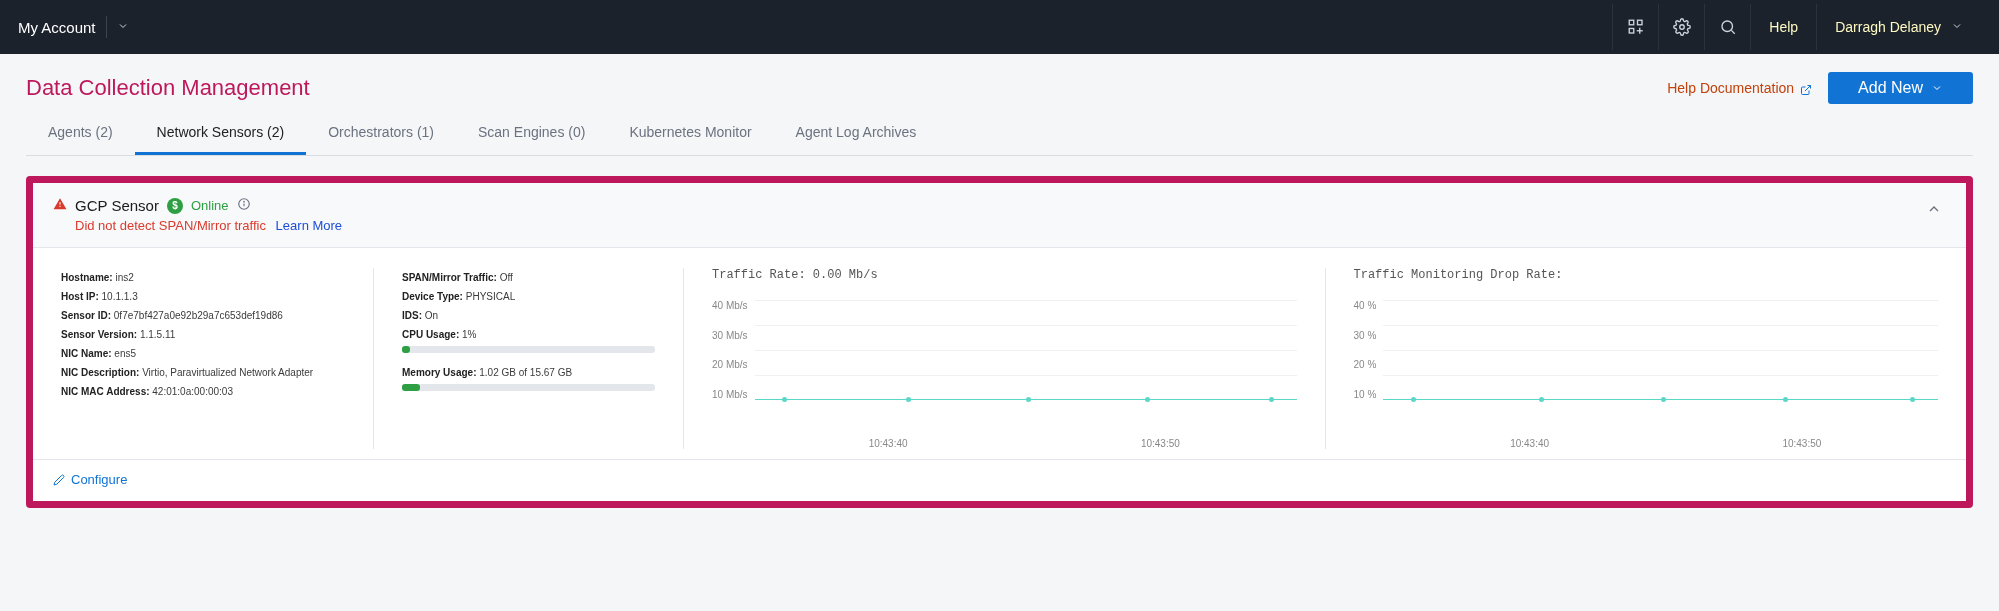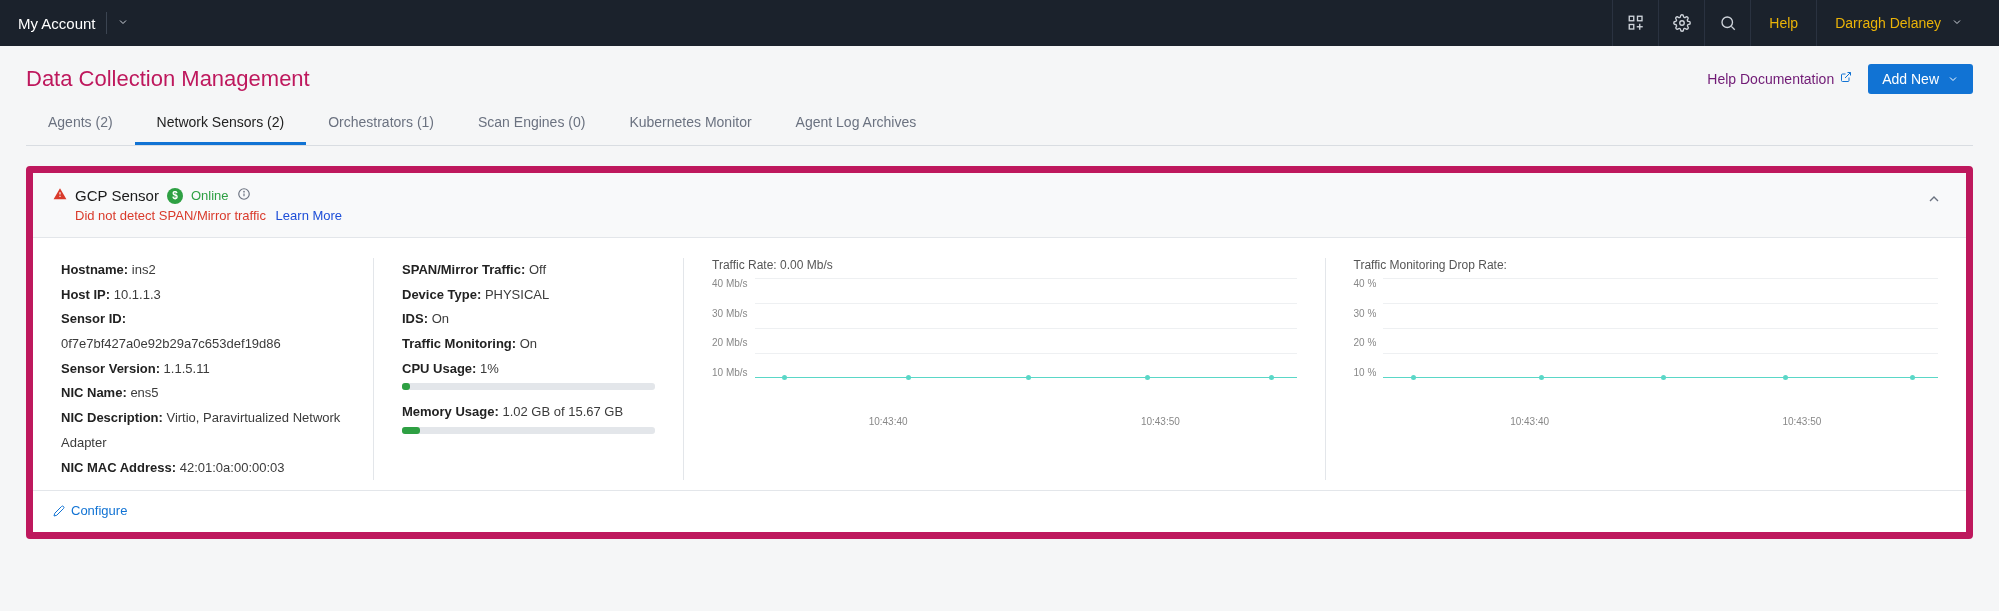--- a/index.html
+++ b/index.html
@@ -1,33 +1,33 @@
 <!DOCTYPE html>
 <html><head>
 <meta charset="utf-8">
 <style>
 * { box-sizing: border-box; margin: 0; padding: 0; }
 body { font-family: -apple-system, BlinkMacSystemFont, "Segoe UI", Helvetica, Arial, sans-serif; background: #f5f6f7; color: #1a1a1a; font-size: 14px; }
 
-.topbar { background: #1b222c; color: #e5e7eb; height: 46px; display: flex; align-items: center; justify-content: space-between; padding: 0 18px; }
+.topbar { background: #1b222c; color: #e5e7eb; height: 54px; display: flex; align-items: center; justify-content: space-between; padding: 0 18px; }
 .topbar-left { display: flex; align-items: center; gap: 10px; }
 .account-label { font-size: 15px; color: #fff; }
 .divider-v { width: 1px; height: 22px; background: #3b4451; }
 .topbar-right { display: flex; align-items: center; }
 .topbar-iconbtn { width: 46px; height: 46px; display: flex; align-items: center; justify-content: center; border-left: 1px solid #2a3240; cursor: pointer; }
 .topbar-iconbtn svg { width: 18px; height: 18px; }
-.topbar-help, .topbar-user { height: 46px; display: flex; align-items: center; padding: 0 18px; border-left: 1px solid #2a3240; cursor: pointer; gap: 10px; color: #eab308; justify-content: flex-end; }
+.topbar-help, .topbar-user { height: 46px; display: flex; align-items: center; padding: 0 18px; border-left: 1px solid #2a3240; cursor: pointer; gap: 10px; color: #fef9c3; justify-content: flex-end; }
 .chev-down { width: 12px; height: 12px; }
 
 .page { padding: 18px 26px; }
 .page-head { display: flex; align-items: center; justify-content: space-between; margin-bottom: 4px; }
 .page-title { font-size: 22px; font-weight: 400; color: #be185d; }
 .page-head-right { display: flex; align-items: center; gap: 16px; }
-.help-link { color: #701a75; text-decoration: none; display: inline-flex; align-items: flex-start; gap: 6px; cursor: pointer; }
-.add-btn { background: #1173d4; color: #fff; border: none; border-radius: 3px; padding: 7px 14px; font-size: 14px; display: inline-flex; align-items: center; gap: 8px; cursor: pointer; }
+.help-link { color: #c2410c; text-decoration: none; display: inline-flex; align-items: flex-end; gap: 6px; cursor: pointer; }
+.add-btn { background: #1173d4; color: #fff; border: none; border-radius: 3px; padding: 7px 30px; font-size: 16px; display: inline-flex; align-items: center; gap: 8px; cursor: pointer; }
 .ext-icon { width: 12px; height: 12px; }
 
 .tabs { display: flex; border-bottom: 1px solid #d9dde2; margin-top: 10px; }
 .tab { padding: 10px 22px 12px; color: #6b7280; cursor: pointer; border-bottom: 3px solid transparent; }
 .tab.active { color: #222; border-bottom-color: #1173d4; }
 
 .card { background: #fff; border: 7px solid #be185d; border-radius: 4px; margin-top: 20px; }
 .card-head { background: #f8f9fa; border-bottom: 1px solid #e3e6ea; padding: 14px 20px; display: flex; justify-content: space-between; align-items: flex-start; }
 .card-head-left { display: flex; flex-direction: column; gap: 4px; }
 .sensor-title-row { display: flex; align-items: center; gap: 8px; }
@@ -41,31 +41,31 @@
 .learnmore { color: #1d4ed8; cursor: pointer; }
 .expand-chev { cursor: pointer; padding: 4px; }
 .expand-chev svg { transform: rotate(180deg); width: 16px; height: 16px; color: #6b7280; }
 
 .card-body { display: flex; padding: 20px 0 10px; }
 .col { padding: 0 28px; }
 .col + .col { border-left: 1px solid #e3e6ea; }
 .col1 { flex: 0 0 340px; }
 .col2 { flex: 0 0 310px; }
 .col3, .col4 { flex: 1; border-left: none; }
-.field { font-size: 13px; line-height: 1.9; }
+.field { font-size: 10px; line-height: 1.9; }
 .field b { font-weight: 600; color: #222; }
 .field span { color: #3b3b3b; }
 
 .bar-outer { width: 100%; height: 7px; background: #e3e6ea; border-radius: 3px; margin-top: 2px; margin-bottom: 10px; position: relative; }
 .bar-inner { position: absolute; left: 0; top: 0; bottom: 0; background: #2ea043; border-radius: 3px; }
 .bar-cpu { width: 3%; }
 .bar-mem { width: 7%; }
 
 .chart-wrap { display: flex; flex-direction: column; }
-.chart-title { font-size: 12px; color: #555; margin-bottom: 6px; }
+.chart-title { font-size: 12px; color: #555; margin-bottom: 18px; font-family: Liberation Mono, monospace; }
 .chart-box { height: 120px; display: flex; }
 .yaxis { display: flex; flex-direction: column; justify-content: space-between; align-items: flex-end; font-size: 10px; color: #888; padding-right: 6px; height: 100px; }
 .plot { flex: 1; position: relative; height: 100px; border-left: 1px solid transparent; }
 .gridline { position: absolute; left: 0; right: 0; border-top: 1px solid #eef0f2; }
 .gl1 { top: 0%; } .gl2 { top: 25%; } .gl3 { top: 50%; } .gl4 { top: 75%; }
 .dataline { position: absolute; left: 0; right: 0; top: 99%; border-top: 1.5px solid #5ad7c7; }
 .datadot { position: absolute; width: 5px; height: 5px; border-radius: 50%; background: #5ad7c7; top: calc(99% - 2px); }
 .xaxis { display: flex; justify-content: space-around; font-size: 10px; color: #888; margin-top: 18px; padding-left: 40px; }
 
 .card-foot { border-top: 1px solid #e3e6ea; padding: 12px 20px; }
@@ -190,21 +190,20 @@
         <div class="field"><b>Sensor ID:</b> <span>0f7e7bf427a0e92b29a7c653def19d86</span></div>
         <div class="field"><b>Sensor Version:</b> <span>1.1.5.11</span></div>
         <div class="field"><b>NIC Name:</b> <span>ens5</span></div>
         <div class="field"><b>NIC Description:</b> <span>Virtio, Paravirtualized Network Adapter</span></div>
         <div class="field"><b>NIC MAC Address:</b> <span>42:01:0a:00:00:03</span></div>
       </div>
       <div class="col col2">
         <div class="field"><b>SPAN/Mirror Traffic:</b> <span>Off</span></div>
         <div class="field"><b>Device Type:</b> <span>PHYSICAL</span></div>
         <div class="field"><b>IDS:</b> <span>On</span></div>
-        <div class="field"><b>Traffic Monitoring:</b> <span>On</span></div>
         <div class="field"><b>CPU Usage:</b> <span>1%</span></div>
         <div class="bar-outer">
             <div class="bar-inner bar-cpu"></div>
           </div>
         <div class="field"><b>Memory Usage:</b> <span>1.02 GB of 15.67 GB</span></div>
         <div class="bar-outer">
             <div class="bar-inner bar-mem"></div>
           </div>
       </div>
 

